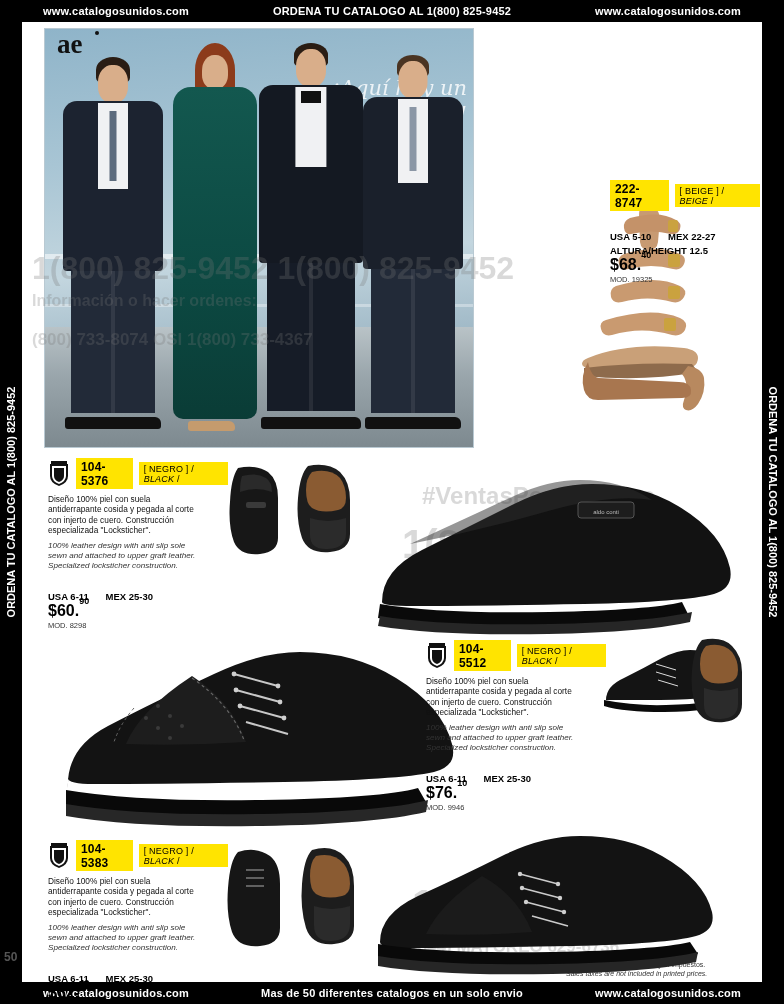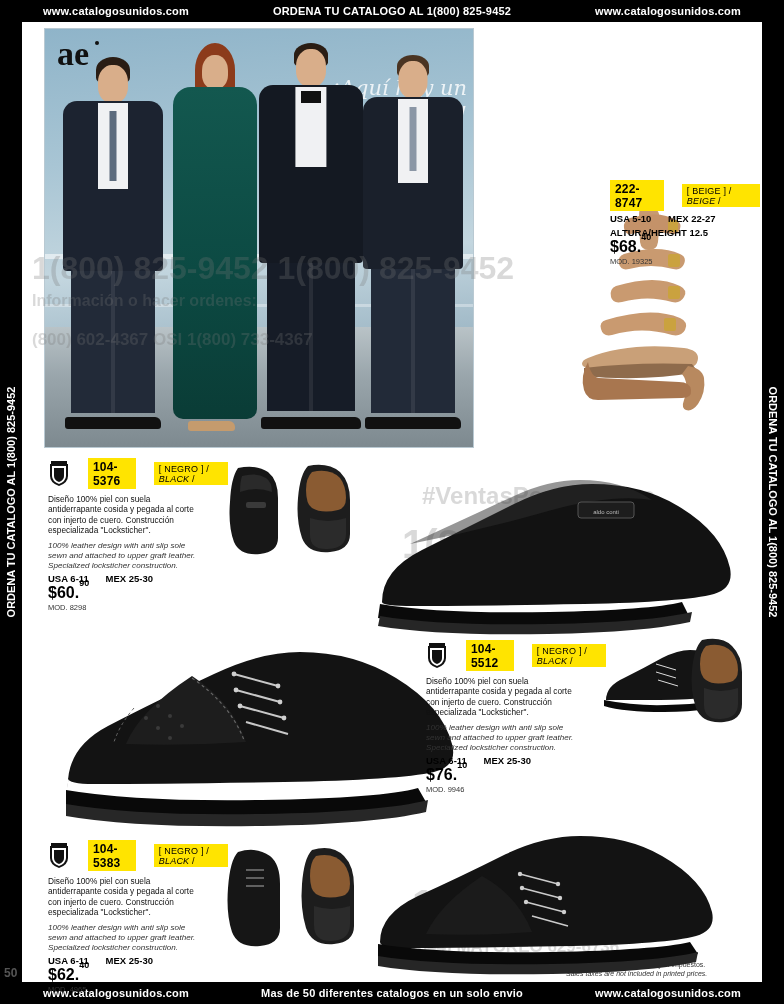--- a/index.html
+++ b/index.html
@@ -83,24 +83,24 @@
   }
   .hero .rail {
     position: absolute; left: 0; top: 225px; width: 100%; height: 5px;
     background: rgba(255,255,255,.55);
   }
   .hero .rail2 {
     position: absolute; left: 0; top: 275px; width: 100%; height: 3px;
     background: rgba(255,255,255,.35);
   }
   .hero .logo {
-    position: absolute; left: 12px; top: 10px;
+    position: absolute; left: 12px; top: 0;
     width: 42px; height: 30px; color: #111;
     font-family: "Liberation Serif", serif;
-    font-size: 34px; font-weight: bold; line-height: 30px;
+    font-size: 27px; font-weight: bold; line-height: 30px;
   }
   .hero .logo .dot {
     position: absolute; right: 0; top: 2px; width: 4px; height: 4px;
     background: #111; border-radius: 50%;
   }
   .hero .script {
     position: absolute; right: 6px; top: 46px;
     width: 200px; text-align: right;
     color: rgba(255,255,255,.80);
     font-family: "DejaVu Serif", serif;
@@ -119,47 +119,47 @@
   .shoes { position: absolute; left: 2%; bottom: 0; width: 96%; height: 12px; background:#111; border-radius: 3px 6px 3px 3px; }
   .dress { position: absolute; left: 0; top: 0; width: 100%; bottom: 10px; background: linear-gradient(180deg,#13584f 0%, #0c4a43 55%, #0a3c36 100%); border-radius: 18px 18px 10px 10px; }
   .hair-red { background:#8c3b1b; }
 
   
   .prod-right-img {
     position: absolute; left: 470px; top: 140px; width: 250px; height: 250px;
   }
 
   
-  .code-row { display: flex; align-items: center; gap: 18px; }
+  .code-row { display: flex; align-items: center; gap: 6px; }
   .code {
     background: #ffe400; color: #000; font-weight: bold;
     font-size: 12px; padding: 2px 5px 1px; letter-spacing: .2px;
   }
   .color-tag {
     background: #ffe400; color: #000; font-size: 9px; padding: 2px 5px 1px;
     letter-spacing: .2px;
   }
   .color-tag i { font-style: italic; }
-  .sizes { font-size: 9.5px; font-weight: bold; color:#000; margin-top: 2px; }
+  .sizes { font-size: 9.5px; font-weight: bold; color:#000; margin-top: 20px; }
   .sizes span { margin-right: 14px; }
   .price { font-size: 16px; font-weight: bold; color:#000; margin-top: 0; }
   .price sup { font-size: 9px; top: -6px; position: relative; }
   .mod { font-size: 7.5px; color:#333; margin-top: 1px; }
   .desc-es { font-size: 8.3px; color:#111; line-height: 10.4px; margin-top: 5px; width: 150px; }
   .desc-en { font-size: 8.1px; color:#333; line-height: 10px; font-style: italic; margin-top: 5px; width: 150px; }
   .altura { font-size: 9.5px; font-weight: bold; margin-top: 3px; }
 
   .badge-crest {
     width: 22px; height: 26px; position: relative; flex: 0 0 22px;
   }
 
   .block { position: absolute; z-index: 6; }
 
   .page-num {
-    position: absolute; left: 4px; bottom: 24px;
+    position: absolute; left: 4px; bottom: 40px;
     font-size: 12px; color: #555; font-weight: bold; z-index: 7;
   }
   .fineprint {
     position: absolute; right: 6px; bottom: 4px;
     font-size: 7px; color: #333; line-height: 9px; text-align: left; width: 190px;
   }
 </style>
 </head>
 <body>
 
@@ -458,21 +458,21 @@
     </svg>
 
     <div class="fineprint">
       <div>Los precios impresos no incluyen impuestos.</div>
       <div style="font-style:italic;">Sales taxes are not included in printed prices.</div>
     </div>
 
     <div class="watermark">
       <div class="wm-line" style="left:10px;  top:228px; font-size:32px;">1(800) 825-9452  1(800) 825-9452</div>
       <div class="wm-line" style="left:10px;  top:270px; font-size:16px;">Información o hacer ordenes:</div>
-      <div class="wm-line" style="left:10px;  top:308px; font-size:17px;">(800) 602-4367 OSI 1(800) 733-4367</div>
+      <div class="wm-line" style="left:10px;  top:308px; font-size:17px;">(800) 733-8074 OSI 1(800) 733-4367</div>
       <div class="wm-line" style="left:380px; top:500px; font-size:40px;">1(800) 825-9452</div>
       <div class="wm-line" style="left:400px; top:460px; font-size:24px;">#VentasPorCatalogo</div>
       <div class="wm-line" style="left:390px; top:860px; font-size:40px;">1(800) 825-9452</div>
       <div class="wm-line" style="left:390px; top:895px; font-size:16px;">Información o hacer ordenes:</div>
       <div class="wm-line" style="left:390px; top:915px; font-size:17px;">(844) MAYOREO 629-6736</div>
     </div>
 
   </div>
 
   <div class="page-num">50</div>

